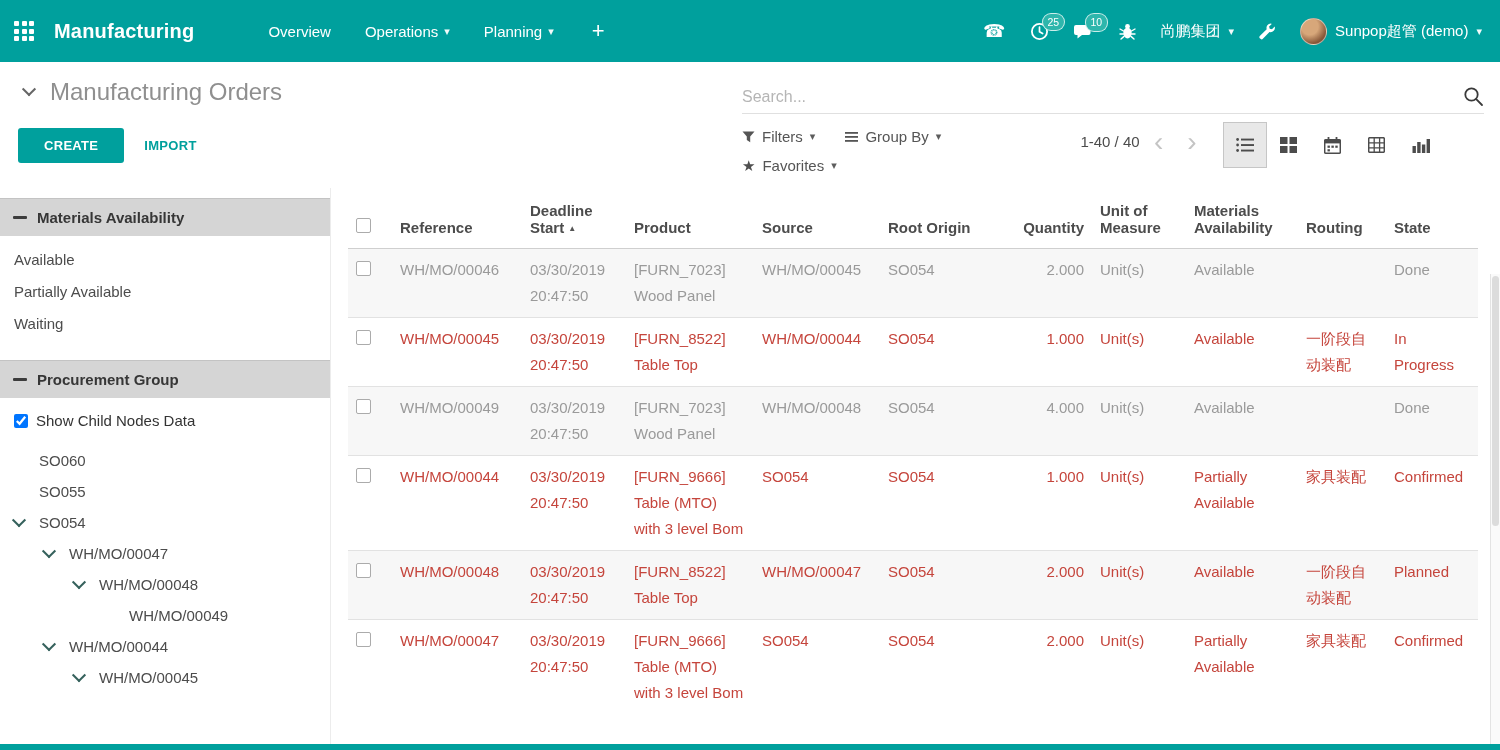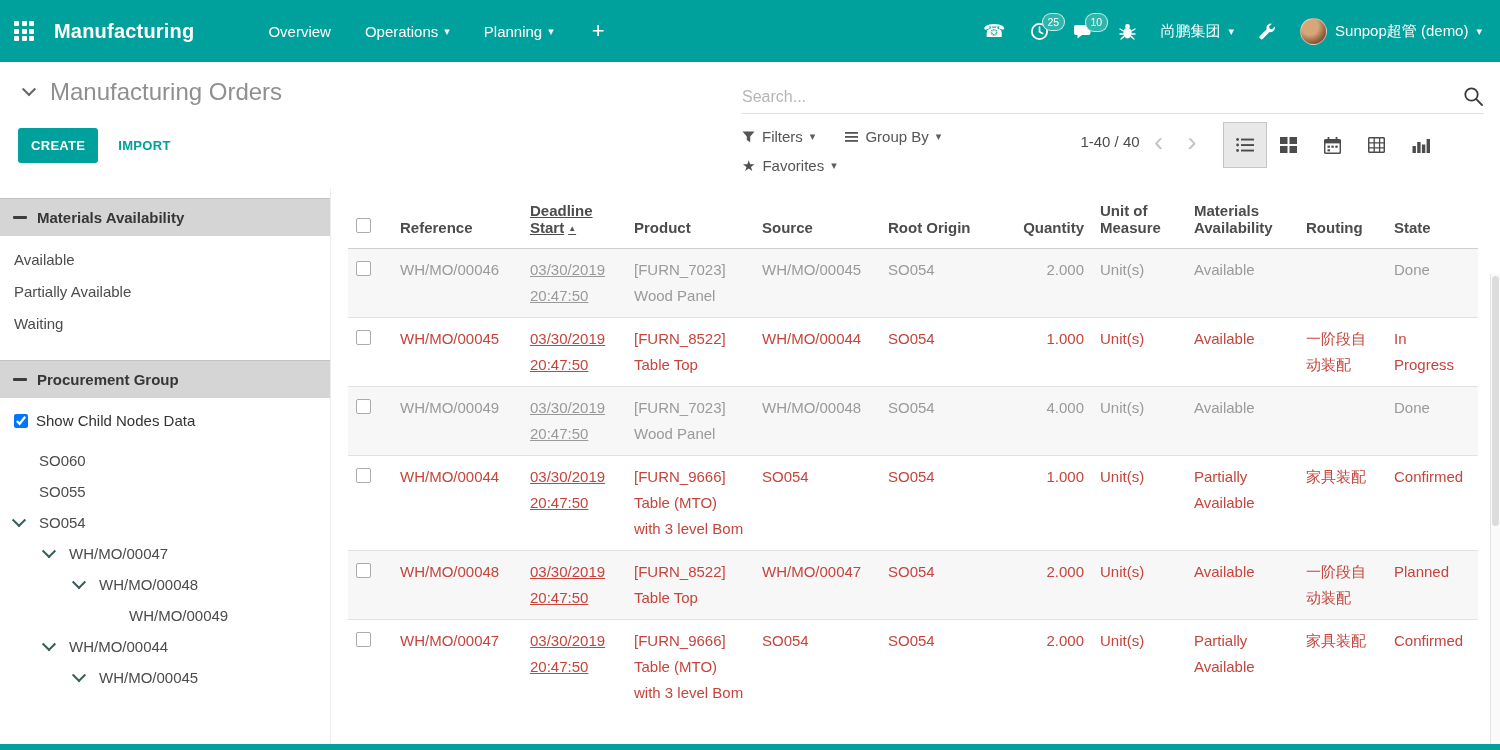--- a/index.html
+++ b/index.html
@@ -39,21 +39,21 @@
              margin:0 16px 0 6px; cursor:pointer; }
   .bc-title { font-size:24px; color:#8f8f8f; }
   .search-cell { display:flex; align-items:flex-end; }
   .search-box { width:100%; display:flex; border-bottom:1px solid #e0e0e0;
                 padding-bottom:6px; }
   .search-box input { flex:1; border:none; outline:none; font-size:16px; color:#333;
                       font-family:inherit; background:transparent; }
   .search-box input::placeholder { color:#b5b5b5; }
   .btn-row { display:flex; align-items:flex-start; padding-top:14px; gap:18px; }
   .btn-create { background:var(--accent); color:#fff; border:none; font-weight:bold;
-                font-size:13px; padding:10px 13px; border-radius:3px; cursor:pointer;
+                font-size:13px; padding:10px 26px; border-radius:3px; cursor:pointer;
                 letter-spacing:.3px; font-family:inherit; }
   .btn-import { background:none; border:none; color:var(--accent); font-weight:bold;
                 font-size:13px; padding:10px 2px; cursor:pointer; letter-spacing:.3px; font-family:inherit; }
   .opts-row { display:flex; align-items:flex-start; padding-top:8px; }
   .facets { width:330px; font-size:15px; color:#555; }
   .facets .line { display:flex; align-items:center; gap:7px; height:29px; }
   .facets .grp { display:flex; align-items:center; gap:7px; cursor:pointer; }
   .facets .gap { width:16px; }
   .star { font-size:15px; color:#4f4f4f; }
   .pager-zone { display:flex; align-items:center; margin-left:6px;justify-content:space-between; }
@@ -89,21 +89,21 @@
   table { border-collapse:collapse; table-layout:fixed; width:1130px; }
   th { text-align:left; vertical-align:bottom; font-size:15px; color:#4c4c4c;
        padding:14px 8px 12px; cursor:pointer; }
   thead tr { border-bottom:1px solid #cfcfcf; }
   td { vertical-align:top; font-size:15px; line-height:26px; padding:8px 8px;
        color:#4c4c4c; overflow:hidden; }
   tbody tr { border-top:1px solid #e2e2e2; cursor:pointer; }
   tbody tr:nth-child(odd) { background:#f7f7f7; }
   tbody tr.muted td { color:var(--muted); }
   tbody tr.danger td { color:var(--danger); }
-  .col-sel{width:44px;} .col-ref{width:130px;} .col-deadline{width:104px;text-decoration:underline;}
+  .col-sel{width:44px;} .col-ref{width:130px;} .col-deadline{width:104px;}
   .col-product{width:128px;} .col-source{width:126px;} .col-origin{width:128px;}
   .col-qty{width:84px; text-align:right;} .col-uom{width:94px;} .col-avail{width:112px;}
   .col-routing{width:88px;} .col-state{width:92px;}
   .cb { display:inline-block; width:15px; height:15px; border:1px solid #ababab;
         background:#fff; border-radius:2px; margin-top:4px; cursor:pointer; }
   .sort { font-size:8px; color:#555; margin-left:4px; vertical-align:2px; }
 
   .vscroll { position:absolute; top:86px; right:0; bottom:0; width:10px;
              background:#fafafa; border-left:1px solid #e3e3e3; }
   .vthumb { position:absolute; top:2px; right:1px; width:7px; height:250px;

